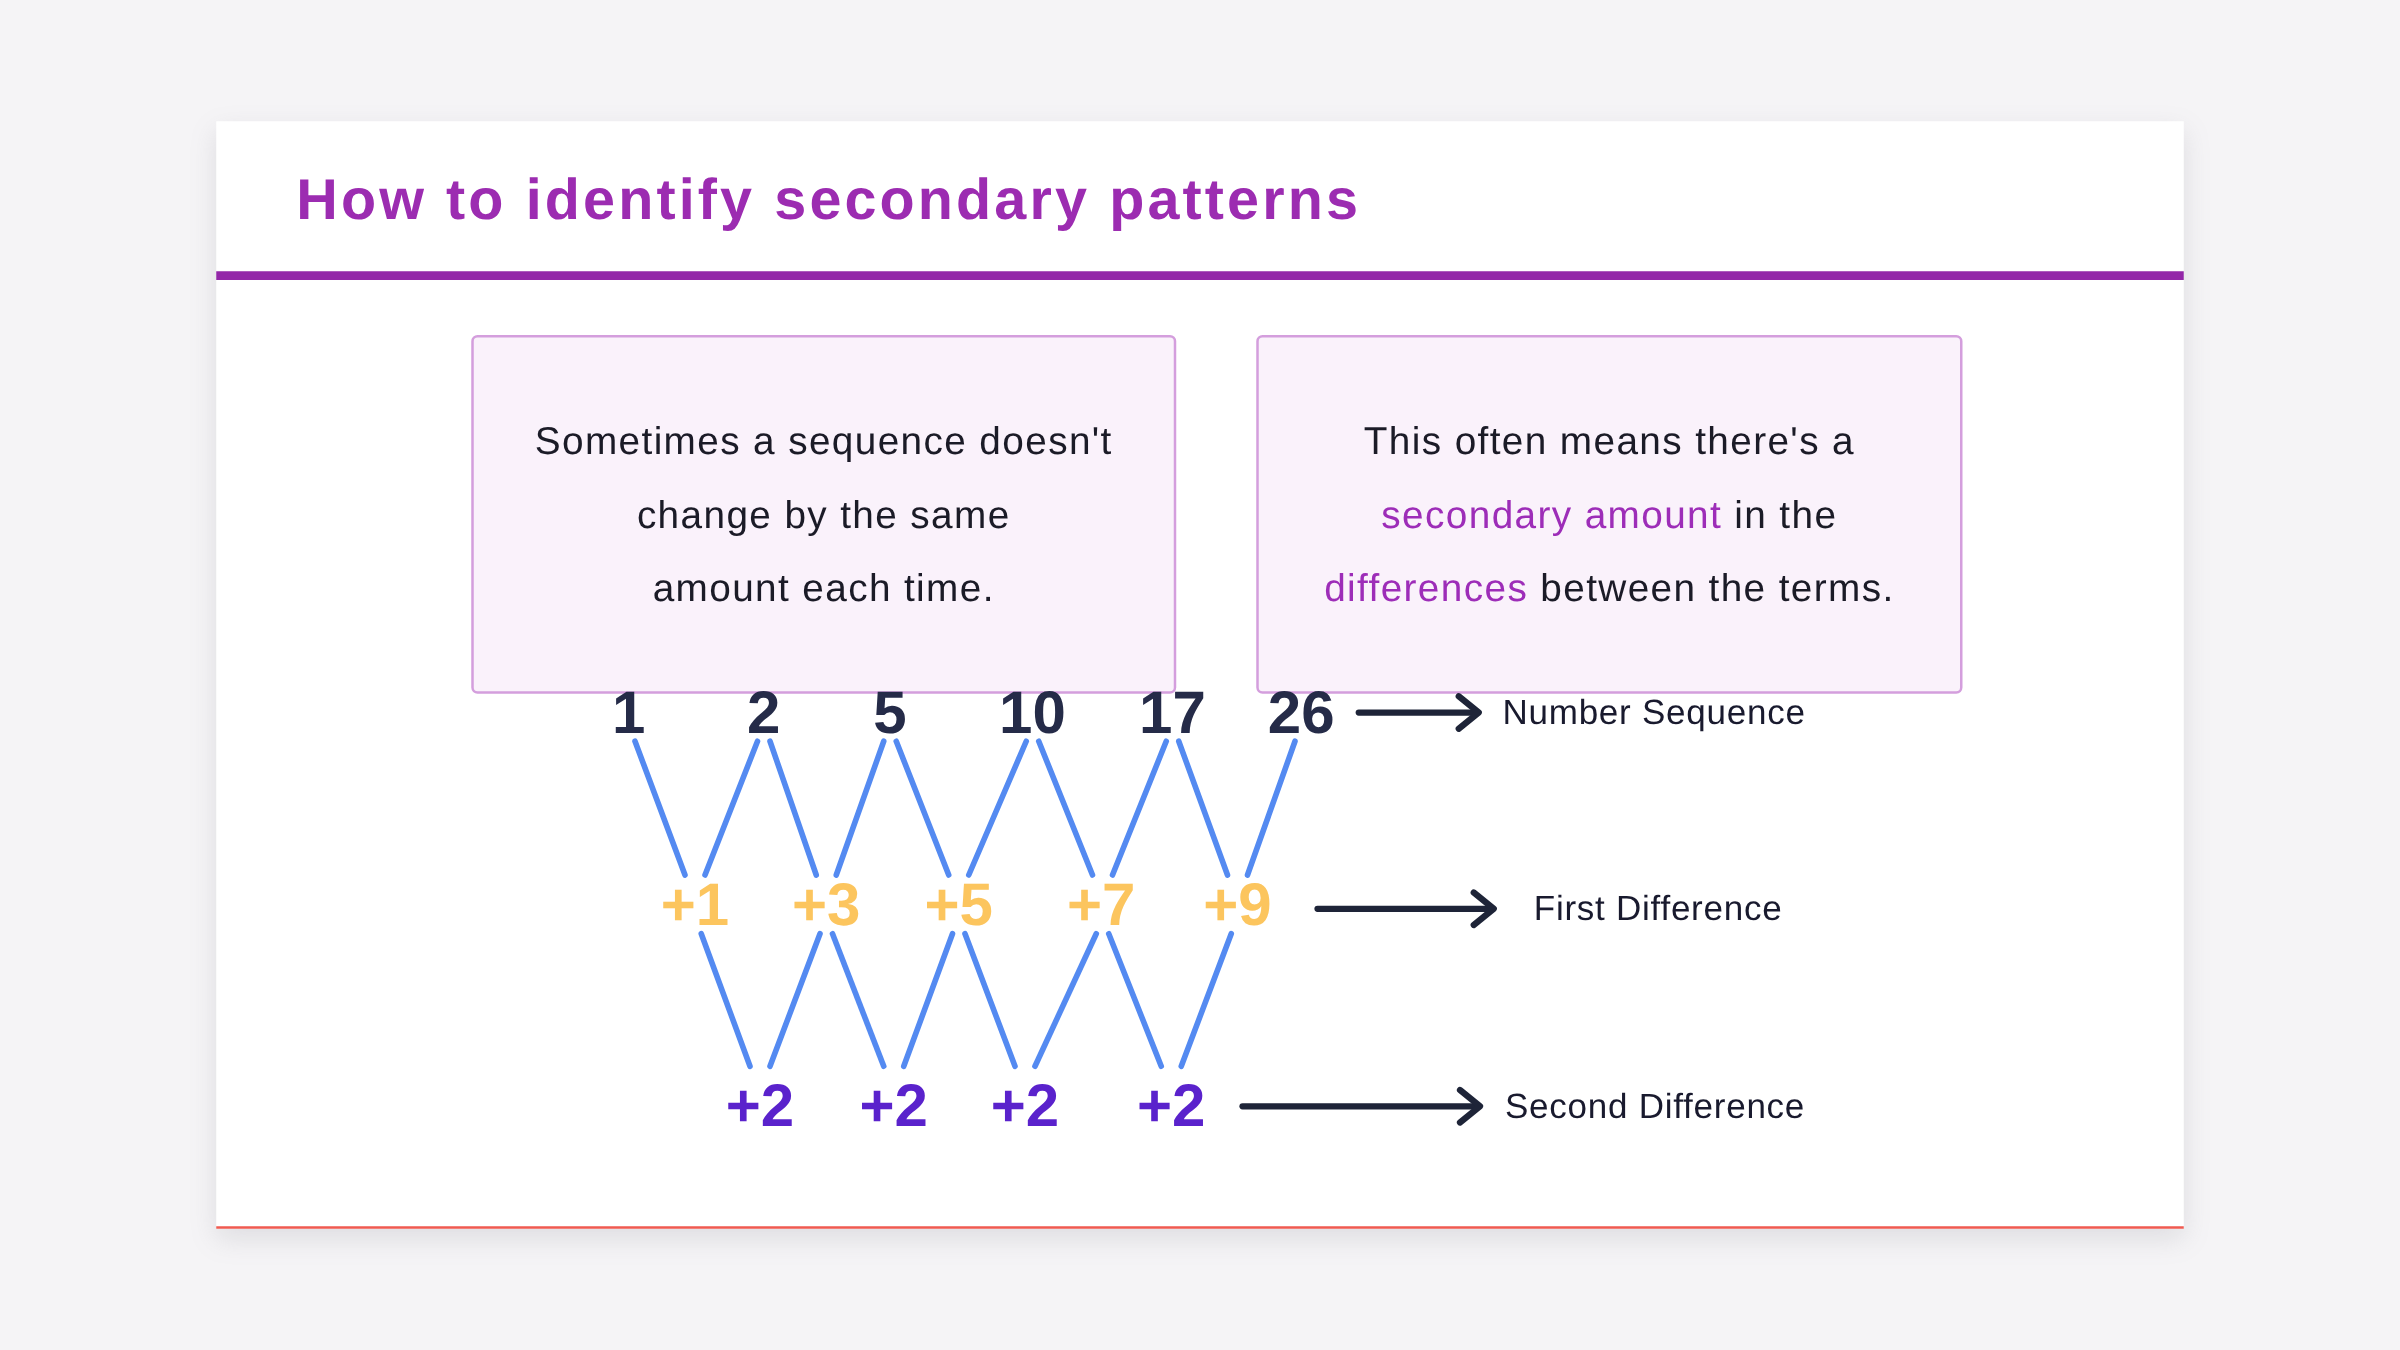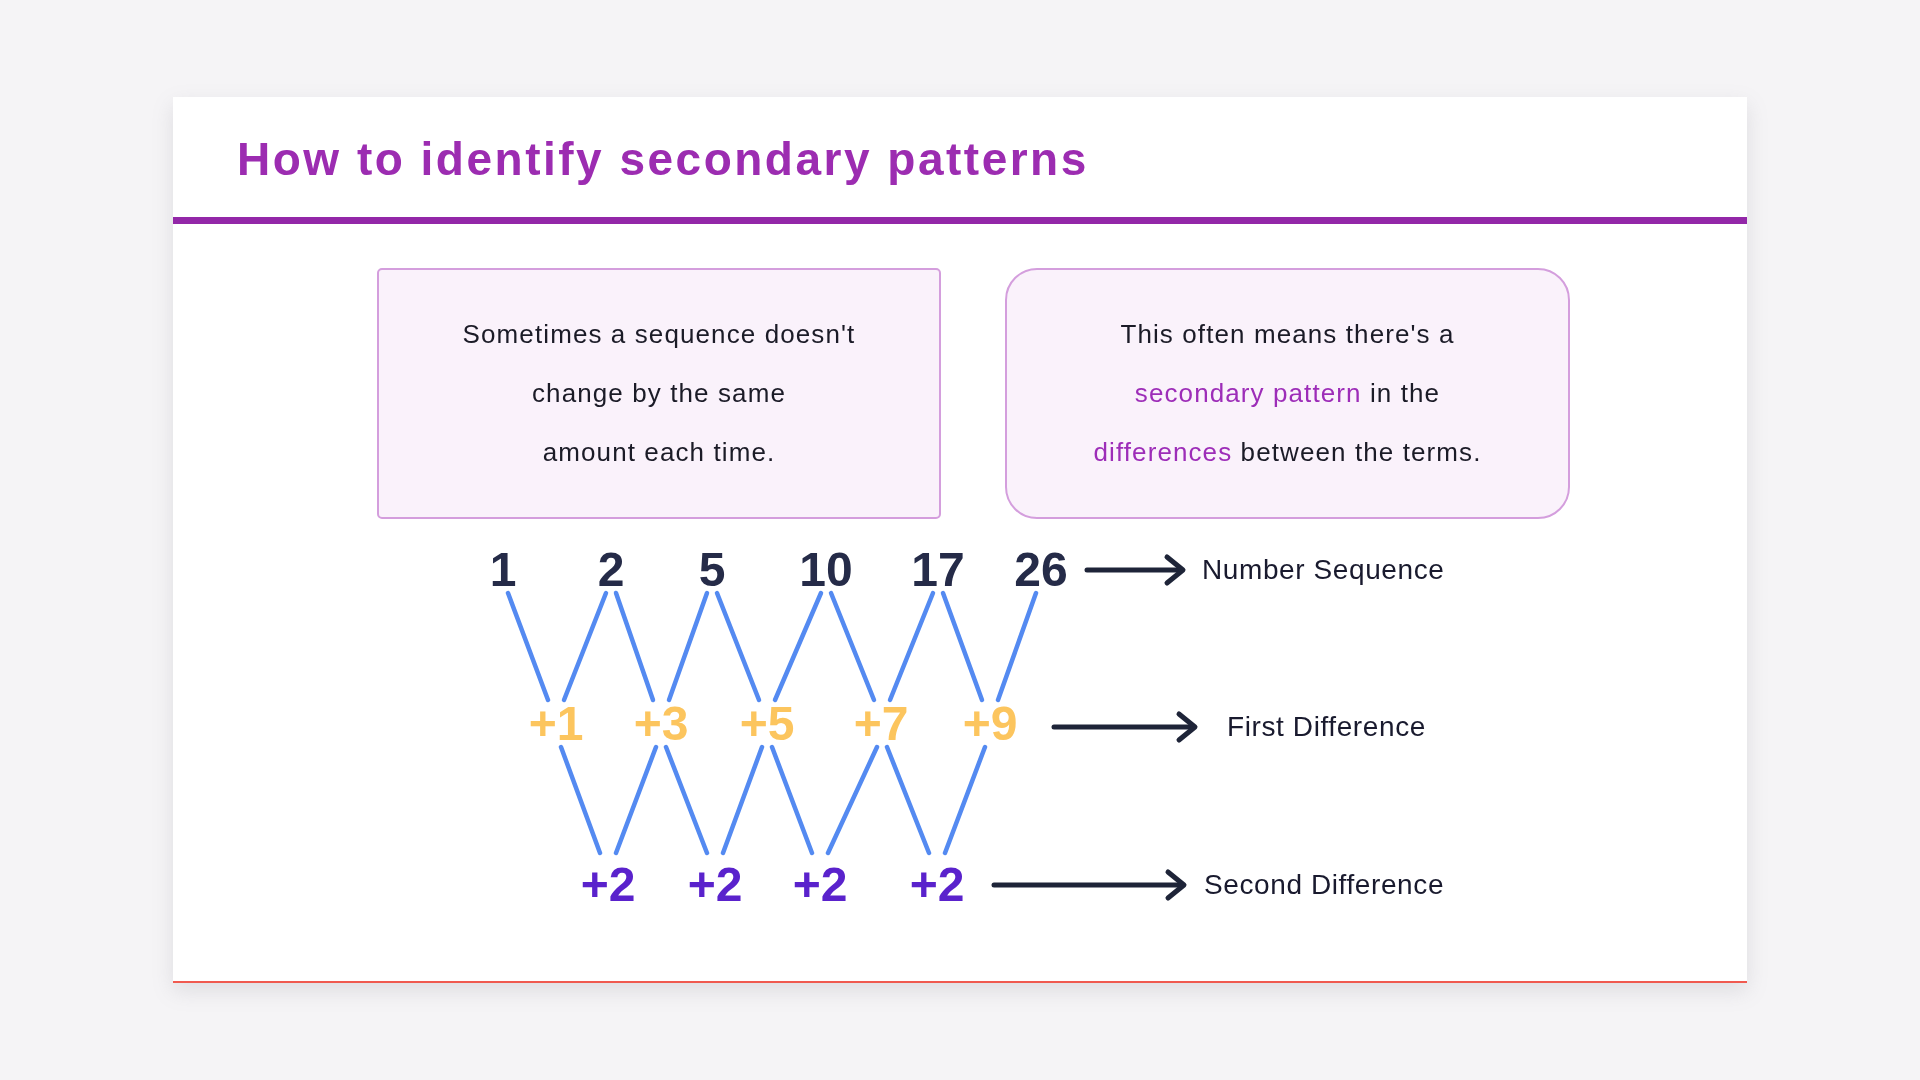--- a/index.html
+++ b/index.html
@@ -1,35 +1,35 @@
 <!DOCTYPE html>
 <html><head>
 <meta charset="utf-8">
 <style>
   html,body{margin:0;padding:0;}
   body{width:1920px;height:1080px;background:#f5f4f6;font-family:"Liberation Sans",sans-serif;position:relative;overflow:hidden;}
   .card{position:absolute;left:173px;top:97px;width:1574px;height:884px;background:#ffffff;border-bottom:2px solid #f05a50;box-shadow:0 8px 20px rgba(120,120,135,0.18);}
   .title{position:absolute;left:237px;top:140px;font-size:46px;line-height:38px;font-weight:bold;color:#9c2cb1;letter-spacing:2.5px;white-space:nowrap;}
   .rule{position:absolute;left:173px;top:217px;width:1574px;height:7px;background:#9327a8;}
-  .pbox{position:absolute;top:268px;height:251px;background:#faf2fb;border:2px solid #d49edd;border-radius:5px;box-sizing:border-box;display:flex;align-items:center;justify-content:center;text-align:center;font-size:26px;line-height:59px;color:#1b1b27;letter-spacing:1.1px;}
+  .pbox{position:absolute;top:268px;height:287px;background:#faf2fb;border:2px solid #d49edd;border-radius:5px;box-sizing:border-box;display:flex;align-items:center;justify-content:center;text-align:center;font-size:31px;line-height:59px;color:#1b1b27;letter-spacing:1.1px;}
   .pbox .pp{color:#9d2db8;}
   .b1{left:377px;width:564px;}
-  .b2{left:1005px;width:565px;border-radius:32px;}
+  .b2{left:1005px;width:565px;}
   svg text{font-family:"Liberation Sans",sans-serif;}
 </style>
 </head>
 <body>
   <div class="card"></div>
   <div class="title">How to identify secondary patterns</div>
   <div class="rule"></div>
   <div class="pbox b1">
     <div>Sometimes a sequence doesn't<br>change by the same<br>amount each time.</div>
   </div>
   <div class="pbox b2">
-    <div>This often means there's a<br><span class="pp">secondary pattern</span> in the<br><span class="pp">differences</span> between the terms.</div>
+    <div>This often means there's a<br><span class="pp">secondary amount</span> in the<br><span class="pp">differences</span> between the terms.</div>
   </div>
 
   <svg style="position:absolute;left:440px;top:520px;" width="1070" height="420" viewBox="440 520 1070 420" xmlns="http://www.w3.org/2000/svg">
     <g stroke="#548af1" stroke-width="4.5" stroke-linecap="round">
       <line x1="508" y1="593" x2="548" y2="700"></line>
       <line x1="606" y1="593" x2="564" y2="700"></line>
       <line x1="616" y1="593" x2="653" y2="700"></line>
       <line x1="707" y1="593" x2="669" y2="700"></line>
       <line x1="717" y1="593" x2="759" y2="700"></line>
       <line x1="821" y1="593" x2="775" y2="700"></line>

